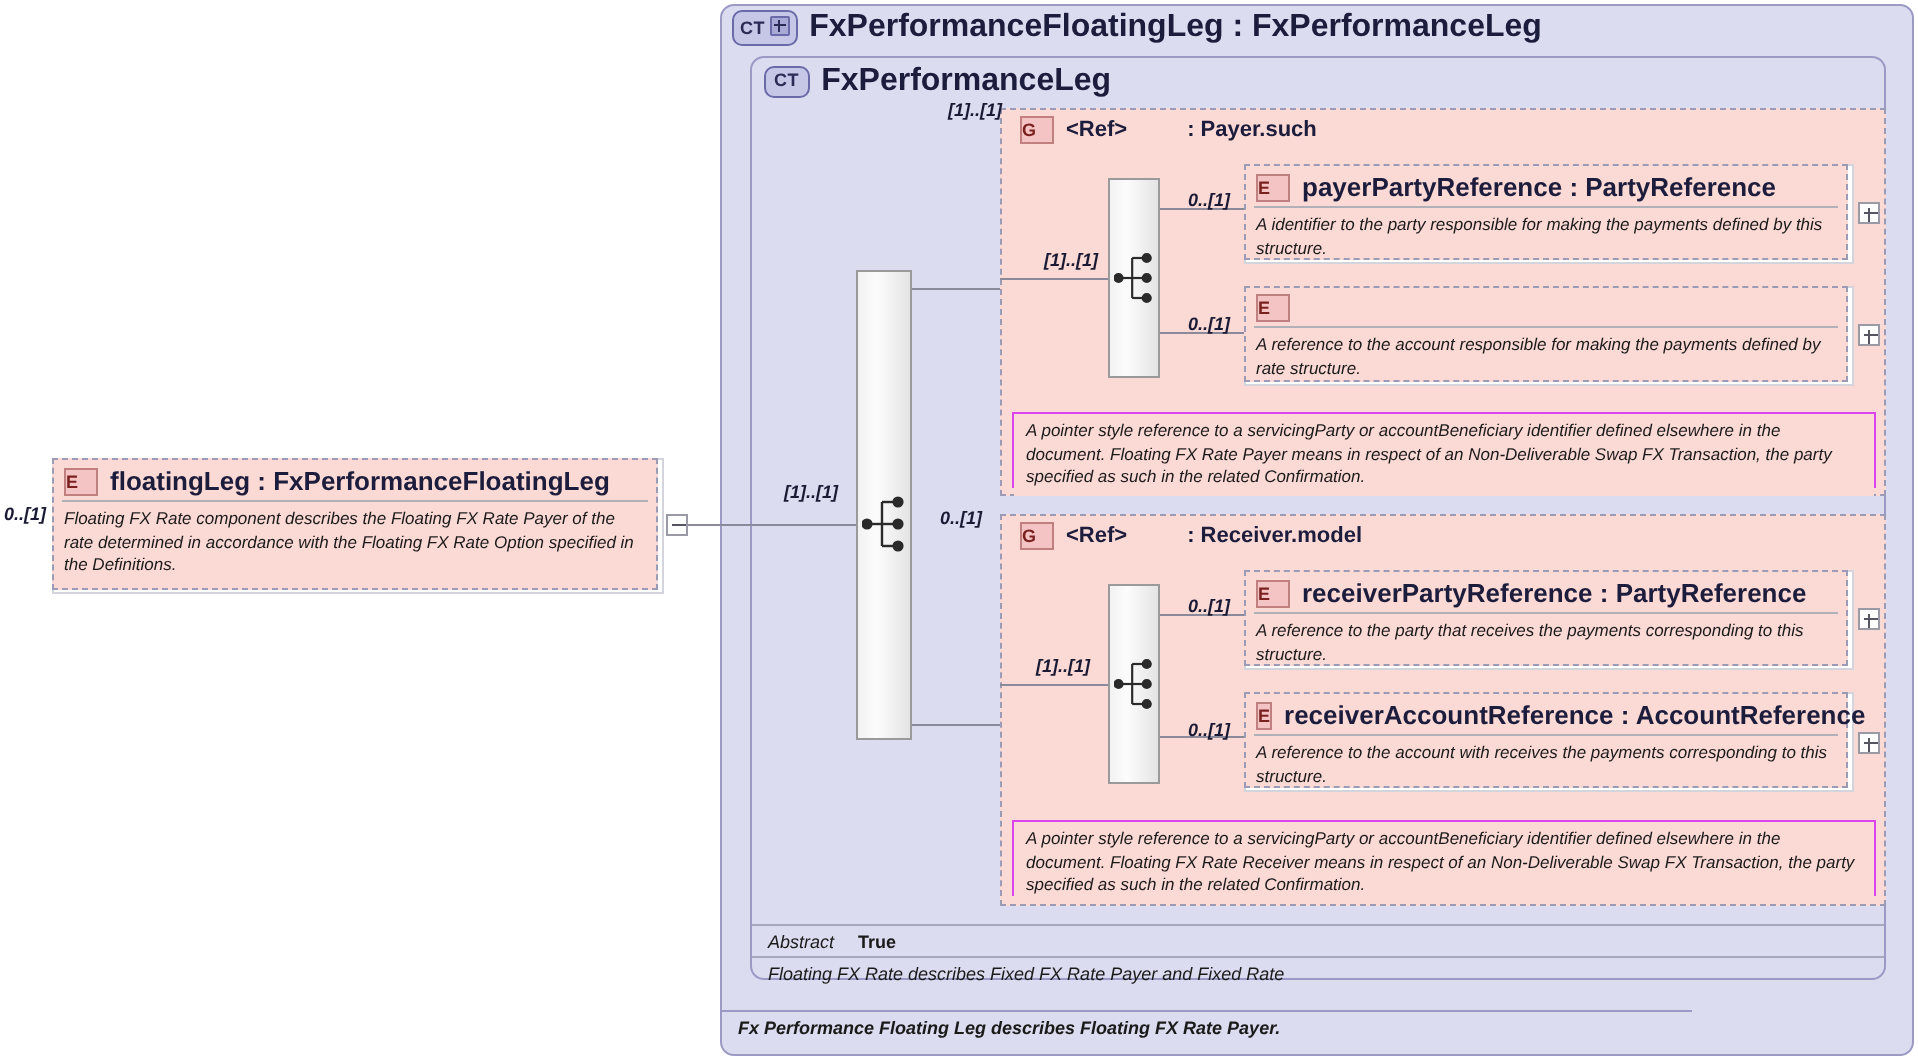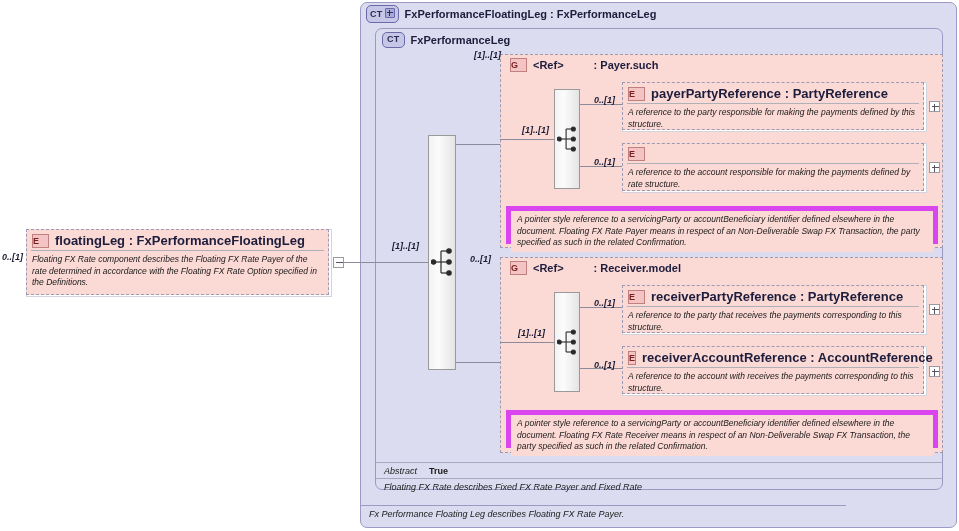--- a/index.html
+++ b/index.html
@@ -79,21 +79,21 @@
     border: 1px solid #c08080;
     background: #f4c3c3;
     color: #7a1f1f;
     font-size: 9px;
     font-weight: bold;
     width: 17px; height: 14px;
     line-height: 13px;
   }
 
   .hdr-title {
-    font-size: 11px;
+    font-size: 16px;
     font-weight: bold;
     color: #1c1c3c;
     white-space: nowrap;
   }
 
   
   .row { display: flex; align-items: center; gap: 6px; }
 
   
   .grp-box {
@@ -133,21 +133,21 @@
 
   
   .wrap-white {
     background: #ffffff;
     border: 1px solid #d4d4dc;
   }
 
   
   .grp-doc-wrap {
     background: #d946ef;
-    border: 5px solid #d946ef;
+    border: 1px solid #d946ef;
   }
   .grp-doc {
     background: #fbd9d4;
     font-size: 8.5px;
     font-style: italic;
     color: #1a1a1a;
     line-height: 11.5px;
     padding: 3px 6px 3px 6px;
   }
 
@@ -216,21 +216,21 @@
 
 <div class="canvas">
 
   <div class="abs ct-outer"></div>
 
   <div class="abs row" style="left:366px; top:5px;">
     <span class="badge badge-ct"><span>CT</span><span class="plus-mini"></span></span>
     <span class="hdr-title">FxPerformanceFloatingLeg : FxPerformanceLeg</span>
   </div>
 
-  <div class="abs outer-doc" style="left:361px; top:505px; width:485px;">Fx Performance Floating Leg describes Floating FX Rate Payer.</div>
+  <div class="abs outer-doc" style="left:361px; top:505px; width:485px;font-weight:bold;">Fx Performance Floating Leg describes Floating FX Rate Payer.</div>
 
   <div class="abs ct-inner"></div>
 
   <div class="abs row" style="left:382px; top:32px;">
     <span class="badge badge-ct" style="padding:2px 4px 3px 4px;"><span>CT</span></span>
     <span class="hdr-title">FxPerformanceLeg</span>
   </div>
 
   <div class="abs ct-doc" style="left:376px; top:478px; width:566px; height:14px;">Floating FX Rate describes Fixed FX Rate Payer and Fixed Rate</div>
 
@@ -303,21 +303,21 @@
   <div class="abs ln-h" style="left:580px; top:104px; width:42px;"></div>
   <div class="abs ln-h" style="left:580px; top:166px; width:42px;"></div>
 
   <div class="abs wrap-white" style="left:622px; top:82px; width:305px; height:50px;"></div>
   <div class="abs elem-box" style="left:622px; top:82px; width:302px; height:48px;">
     <div class="row" style="padding:3px 0 0 5px; gap:6px;">
       <span class="badge badge-e">E</span>
       <span class="elem-name">payerPartyReference : PartyReference</span>
     </div>
     <div class="elem-hr"></div>
-    <div class="elem-doc">A reference to the party responsible for making the payments defined by this structure.</div>
+    <div class="elem-doc">A identifier to the party responsible for making the payments defined by this structure.</div>
   </div>
   <span class="card" style="left:594px; top:95px;">0..[1]</span>
   <div class="abs tgl plus" style="left:929px; top:101px;"></div>
 
   <div class="abs wrap-white" style="left:622px; top:143px; width:305px; height:50px;"></div>
   <div class="abs elem-box" style="left:622px; top:143px; width:302px; height:48px;">
     <div class="row" style="padding:3px 0 0 5px; gap:6px;">
       <span class="badge badge-e">E</span>
     </div>
     <div class="elem-hr"></div>

